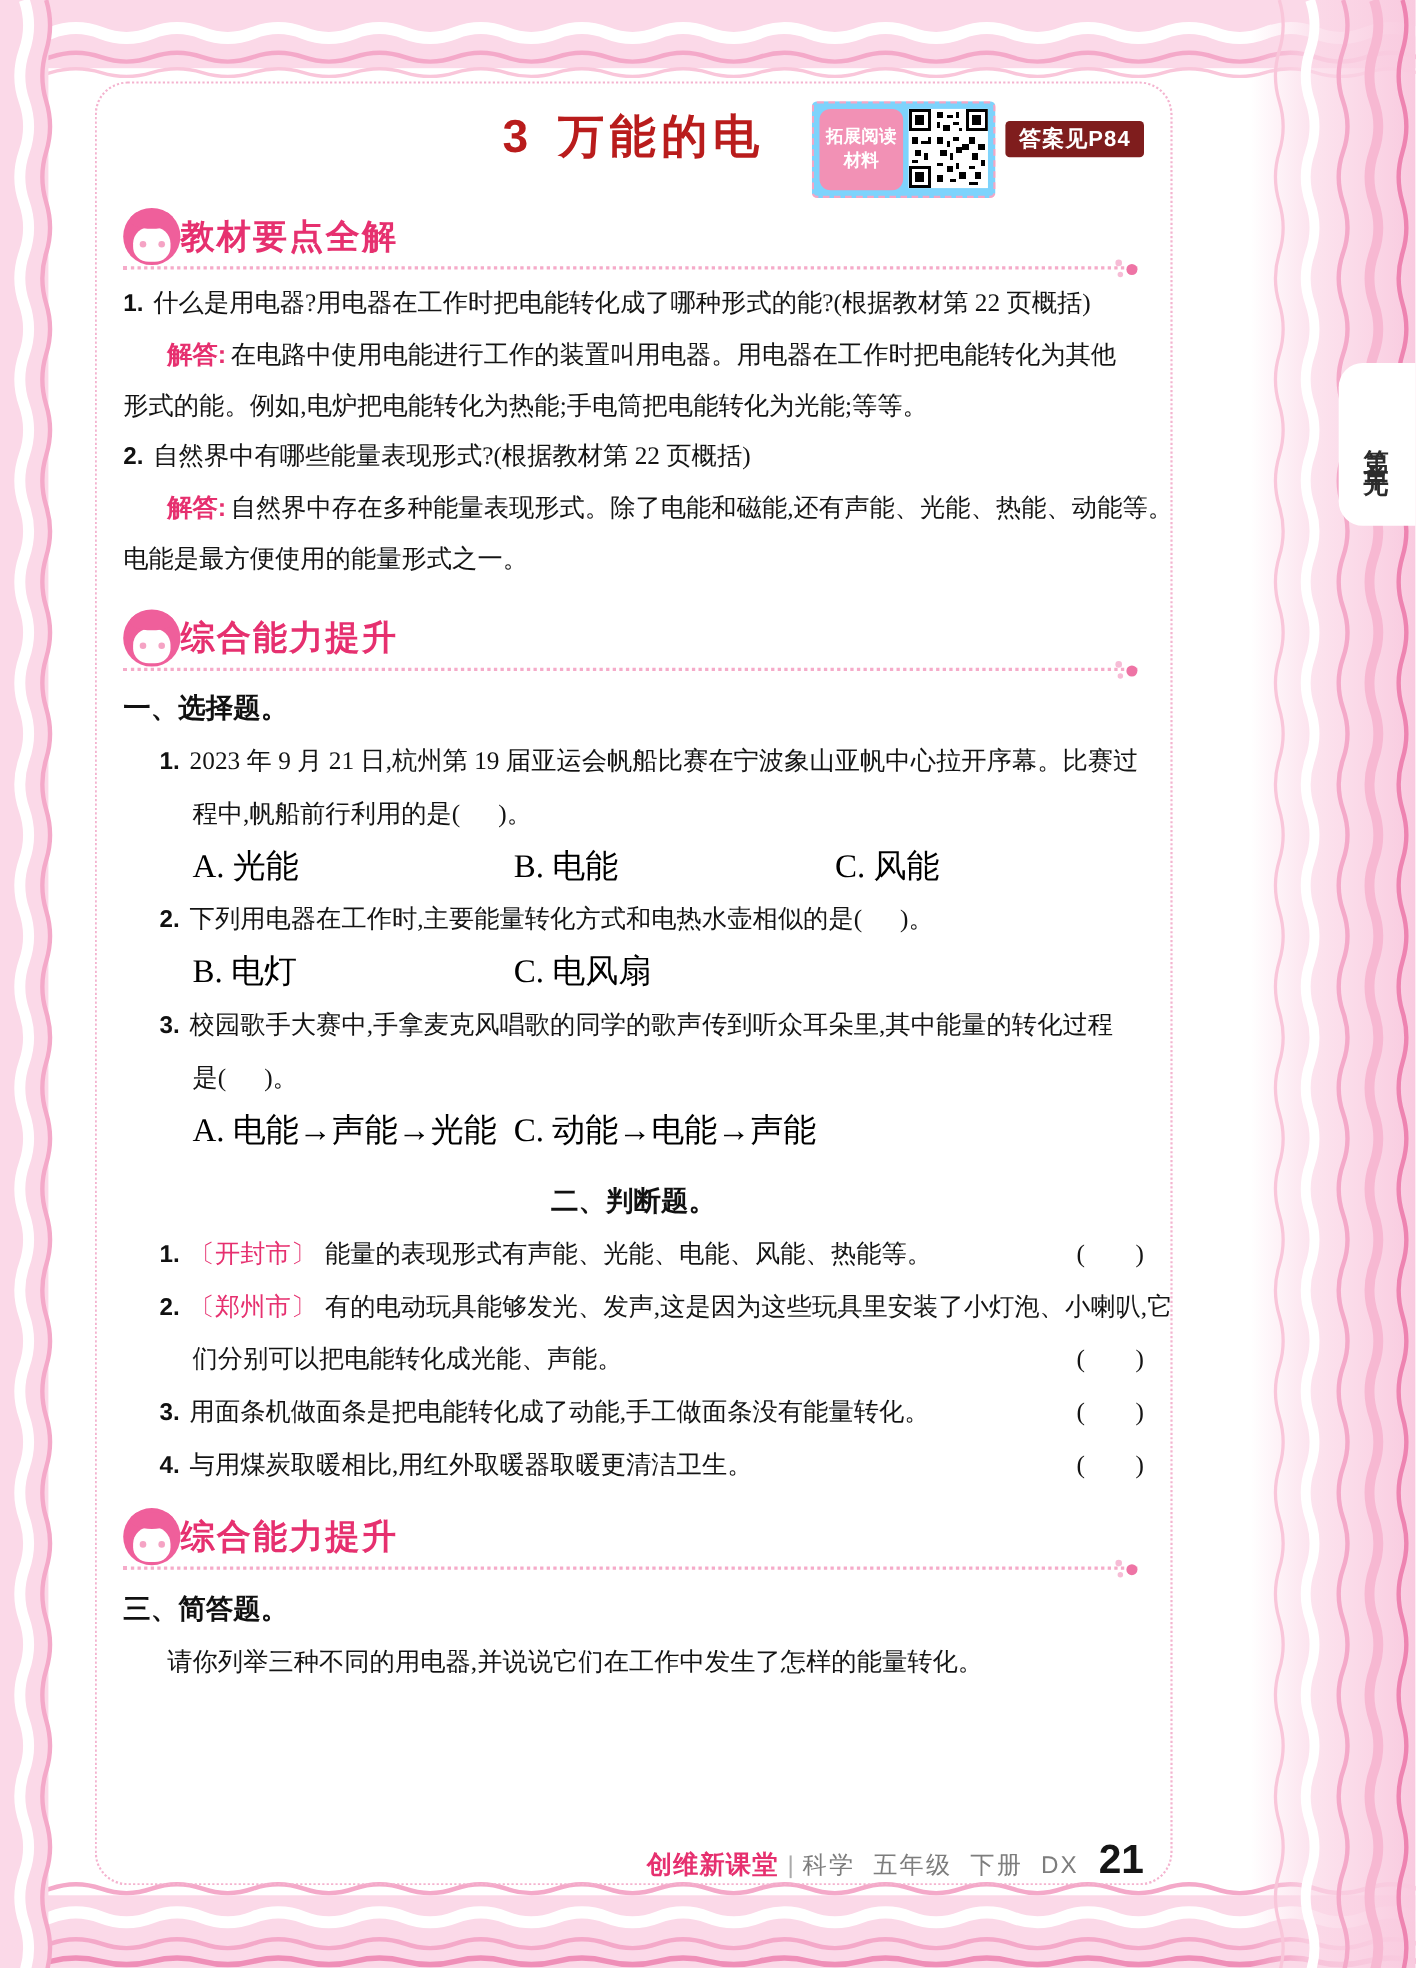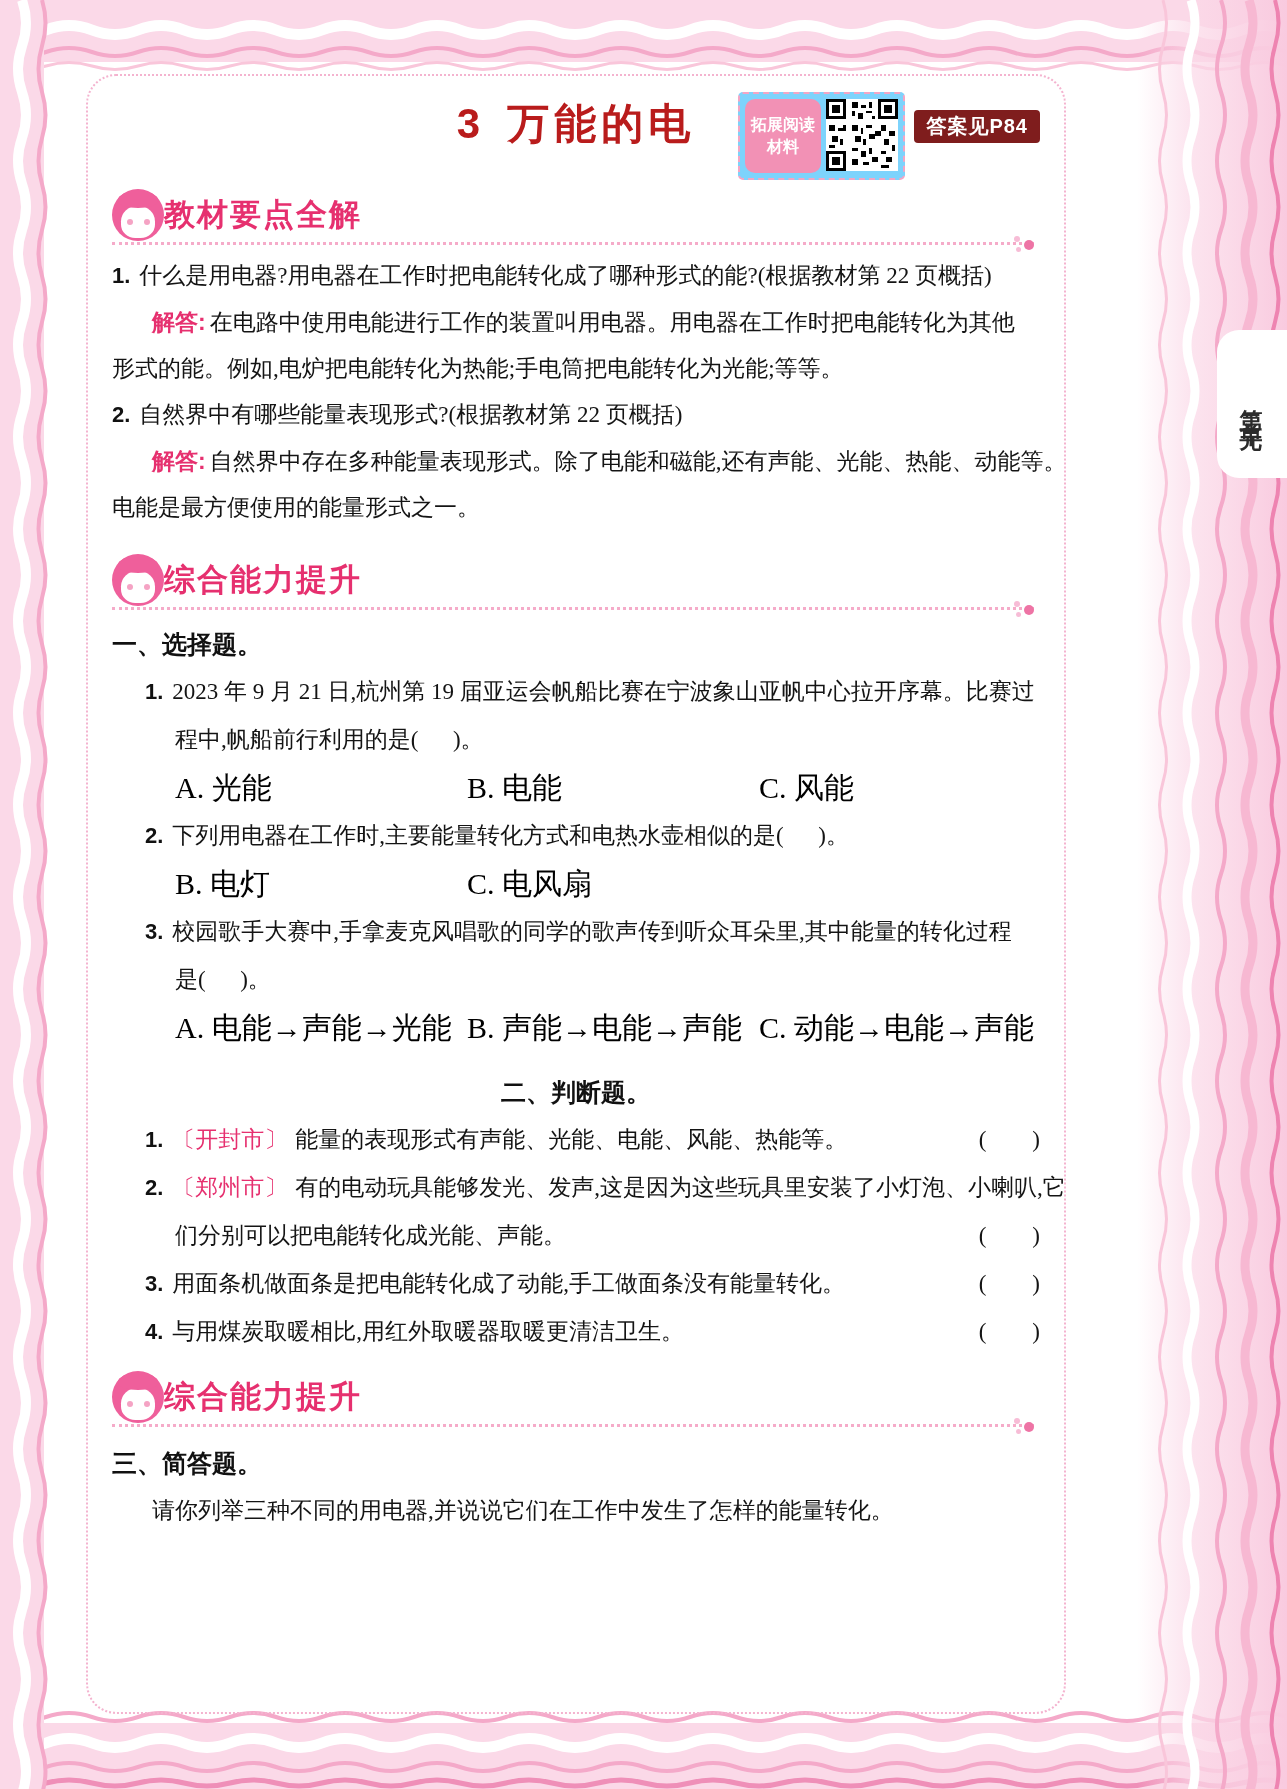--- a/index.html
+++ b/index.html
@@ -293,21 +293,20 @@
 
     <div class="line ind33">
       <span class="qnum">3.</span>
       <span>校园歌手大赛中,手拿麦克风唱歌的同学的歌声传到听众耳朵里,其中能量的转化过程</span>
     </div>
     <div class="line ind63">
       <span>是(      )。</span>
     </div>
     <div class="opts">
       <span class="opt-a">A. 电能→声能→光能</span>
-      <span class="opt-b">B. 声能→电能→声能</span>
       <span class="opt-c">C. 动能→电能→声能</span>
     </div>
 
     <div class="group-label judge-label">二、判断题。</div>
 
     <div class="line ind33">
       <span class="qnum">1.</span>
       <span class="jtag">〔开封市〕</span>
       <span>能量的表现形式有声能、光能、电能、风能、热能等。</span>
       <span class="jparen">(        )</span>
@@ -350,14 +349,17 @@
       </span>
   </div>
 
   <div class="sec3-block s2">
     <div class="group-label">三、简答题。</div>
     <div class="line ind40">
       <span>请你列举三种不同的用电器,并说说它们在工作中发生了怎样的能量转化。</span>
     </div>
   </div>
 
+  <div class="footer">
+    <span class="f-brand">创维新课堂</span><span class="f-div">|</span><span class="f-meta">科学  五年级  下册  DX</span><span class="f-page">21</span>
+  </div>
 
 </div>
 
 </body></html>

